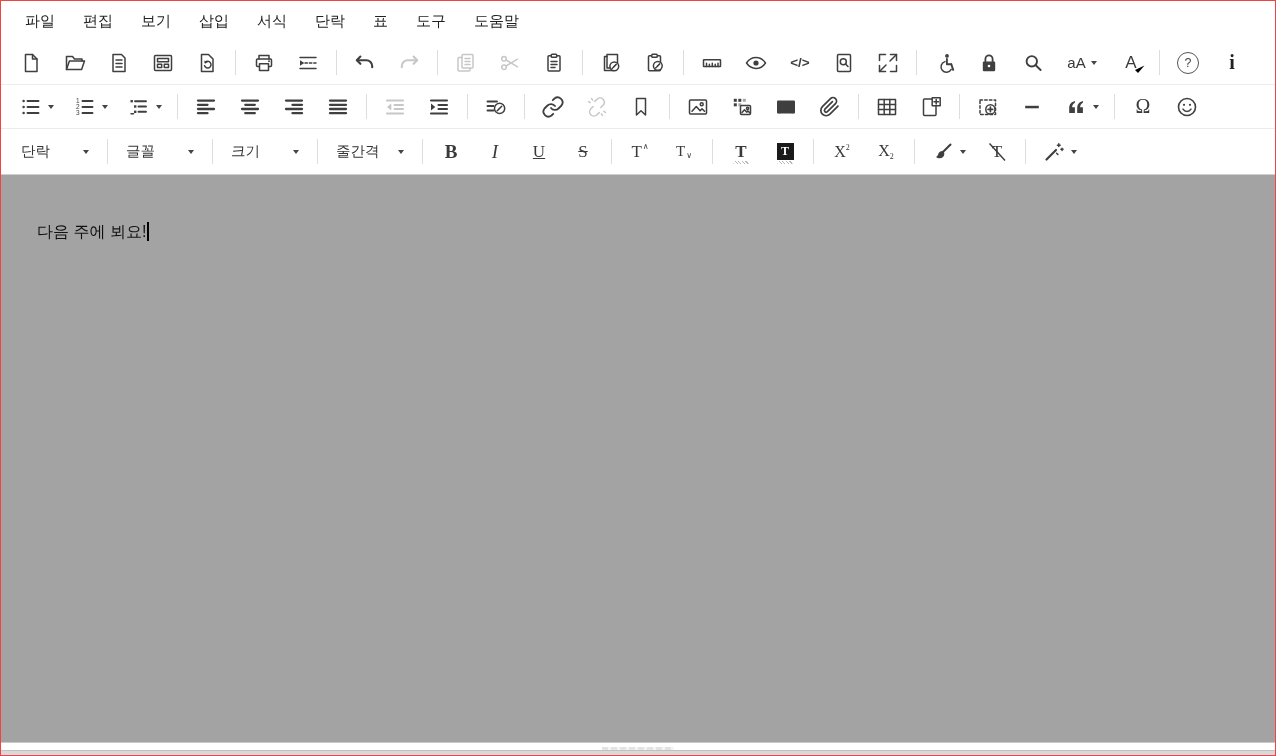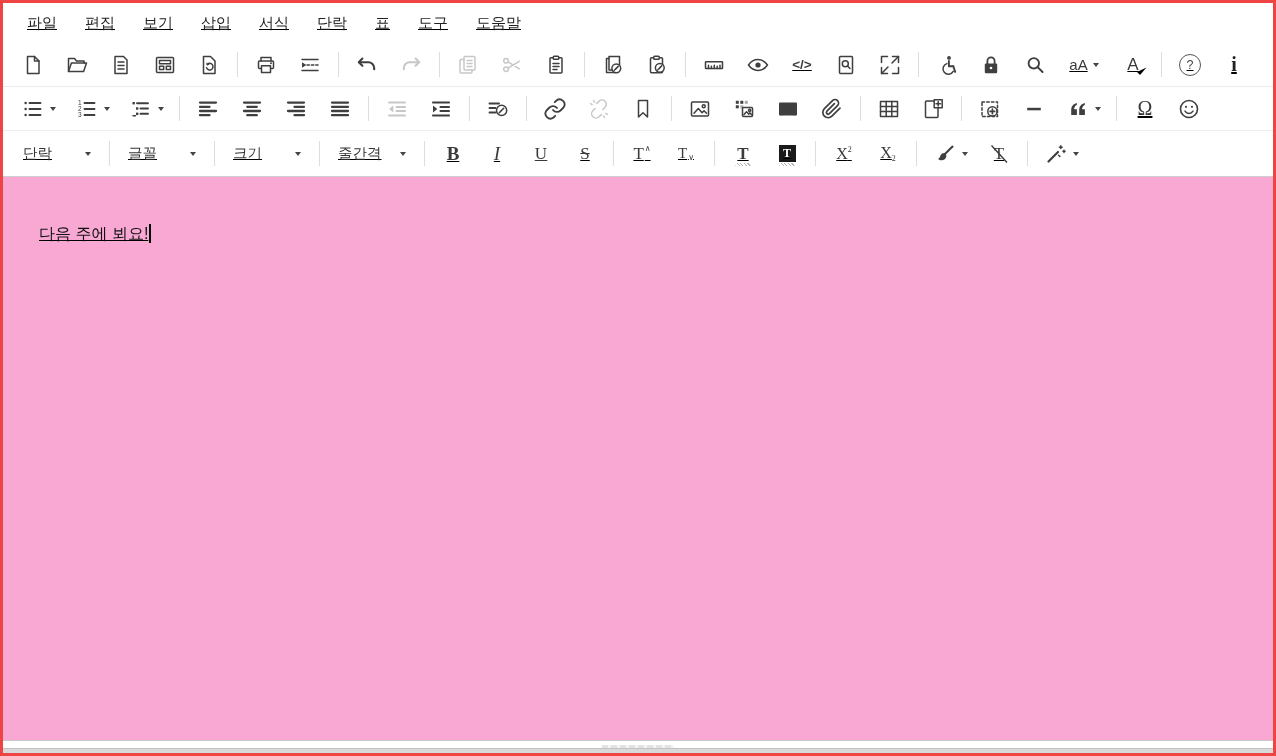--- a/index.html
+++ b/index.html
@@ -1,17 +1,17 @@
 <!DOCTYPE html>
 <html><head>
 <meta charset="utf-8">
 <style>
   html,body{margin:0;padding:0;width:1276px;height:756px;overflow:hidden;background:#fff;
     font-family:"Liberation Sans",sans-serif;}
-  .editor{position:absolute;inset:0;border:3px solid #ef4444;display:flex;flex-direction:column;background:#fff;text-decoration:underline;}
+  .editor{position:absolute;inset:0;border:1px solid #ef4444;display:flex;flex-direction:column;background:#fff;}
   
   .menubar{height:40px;display:flex;align-items:center;padding-left:10px;flex:none;}
   .mb-item{border:none;background:none;font:15px "Liberation Sans",sans-serif;color:#222;
     padding:9px 14px;cursor:default;}
   
   .tb{display:flex;align-items:center;flex:none;padding-left:8px;}
   .tb1{height:43px;border-bottom:1px solid #ececec;}
   .tb2{height:43px;border-bottom:1px solid #ececec;}
   .tb3{height:45px;border-bottom:1px solid #cfcfcf;}
   .btn{width:42px;height:38px;margin:0 1px;border:none;background:none;display:flex;
@@ -51,21 +51,21 @@
   
   .txtic{font-family:"Liberation Sans",sans-serif;font-size:15px;color:#3a3a3a;letter-spacing:0;}
   .codeic{font-family:"Liberation Sans",sans-serif;font-size:13.5px;font-weight:bold;color:#3f3f3f;}
   .helpcirc{width:20px;height:20px;border:1.4px solid #555;border-radius:50%;display:flex;
     align-items:center;justify-content:center;font-size:12.5px;color:#444;}
   .infoic{font-family:"Liberation Serif",serif;font-size:20px;font-weight:600;color:#222;}
   .omega{font-family:"Liberation Serif",serif;font-size:20px;color:#3a3a3a;}
   .acheck{position:relative;display:inline-block;}
   .acheck svg{position:absolute;right:-9px;bottom:-2px;width:12px;height:10px;overflow:visible;}
   
-  .content{flex:1;position:relative;background:#f9a8d4;overflow:hidden;}
+  .content{flex:1;position:relative;background:#a3a3a3;overflow:hidden;}
   .content p{margin:0;padding:47px 20px 0 36px;font-size:16px;color:#111;}
   .caretbar{display:inline-block;width:1.6px;height:19px;background:#000;vertical-align:-4px;margin-left:1px;}
   
   .statusbar{height:12px;flex:none;border-top:1px solid #c9c9c9;position:relative;background:#fff;}
   .grip{position:absolute;left:50%;top:4px;transform:translateX(-50%);width:72px;height:3px;
     background:repeating-linear-gradient(90deg,#dcdcdc 0 6px,#f2f2f2 6px 9px);opacity:.8;}
   .bottomstrip{position:absolute;left:0;right:0;bottom:0;height:4px;background:#d9d9d9;border-top:1px solid #c2c2c2;}
 </style>
 </head>
 <body>

